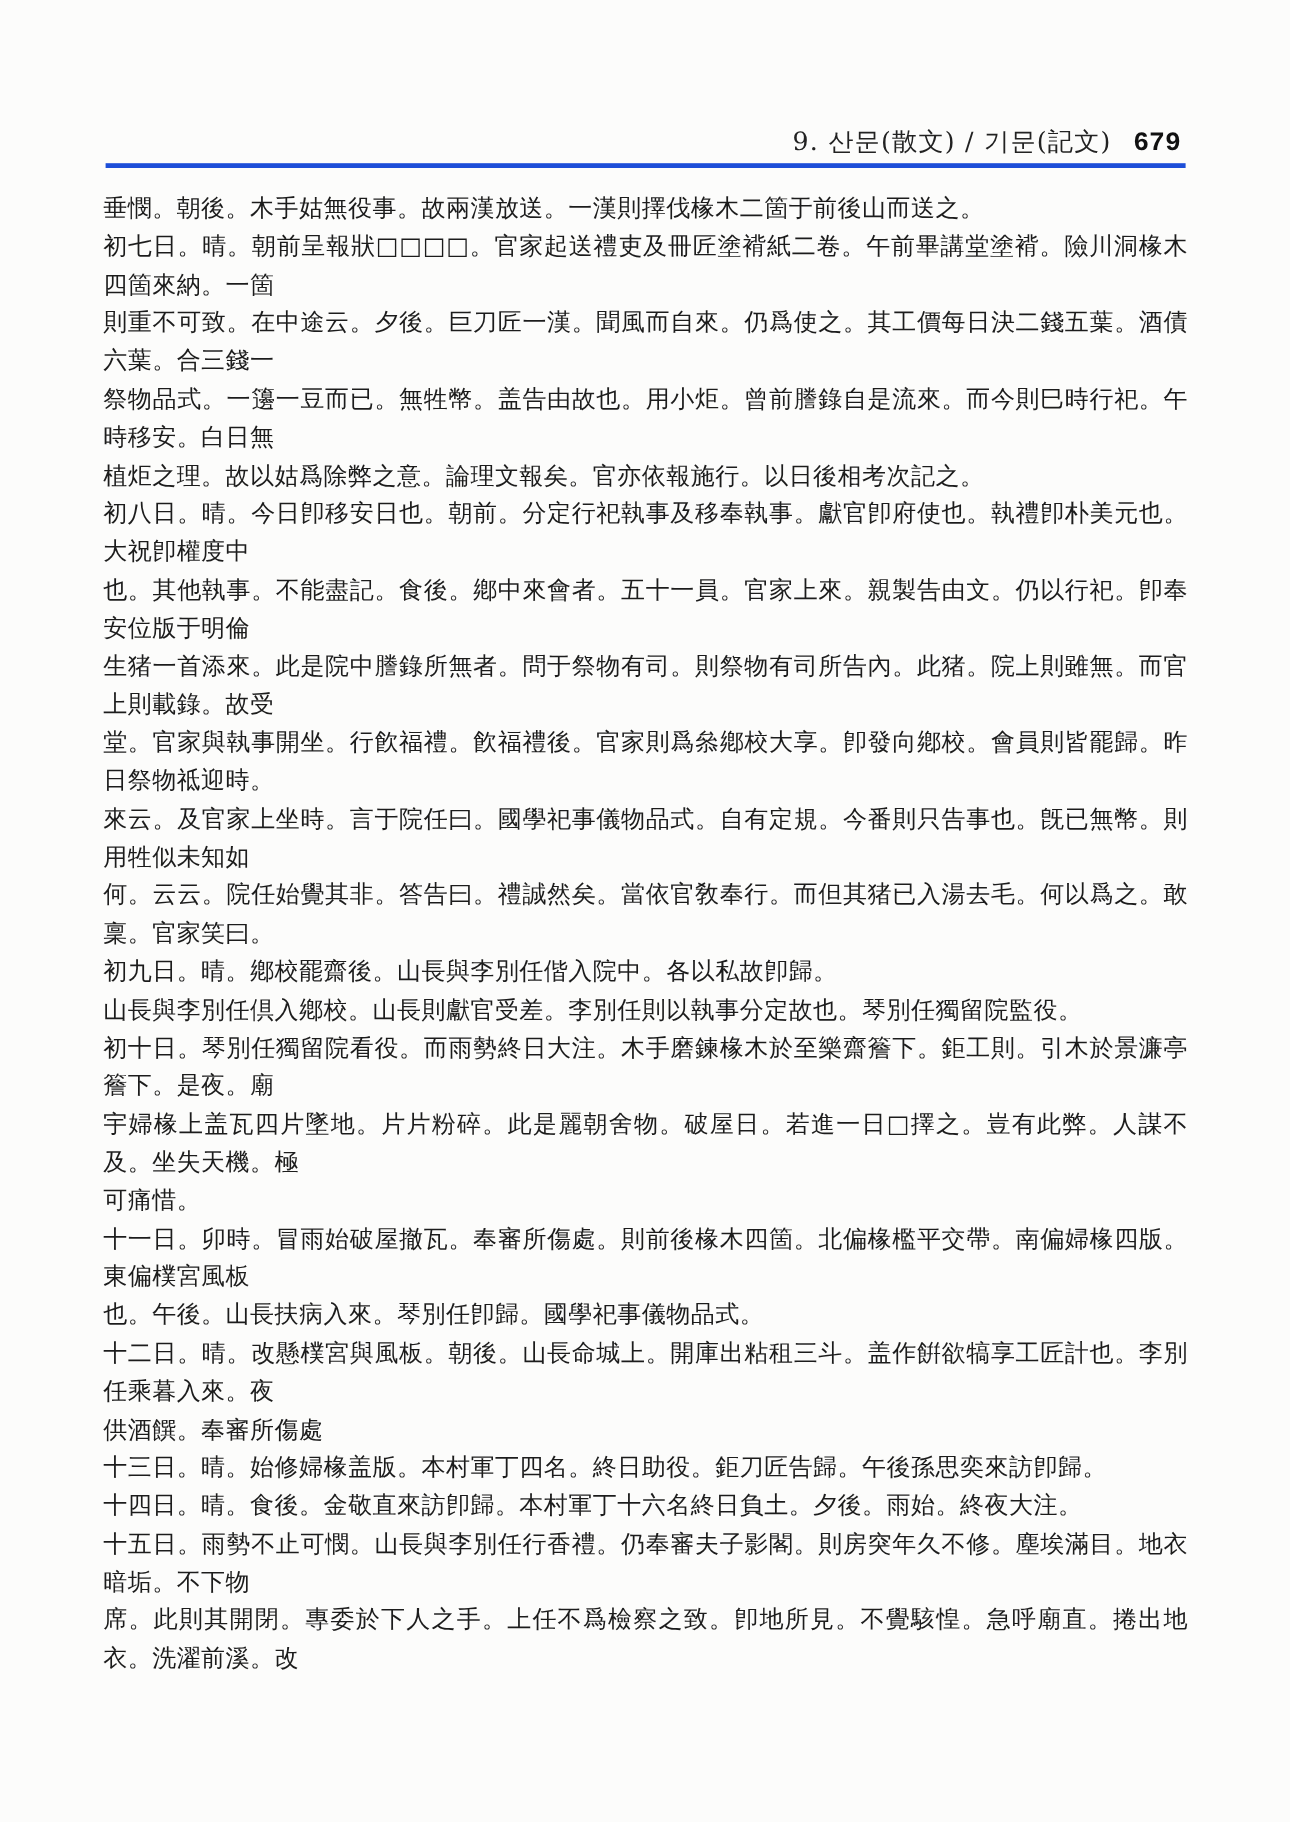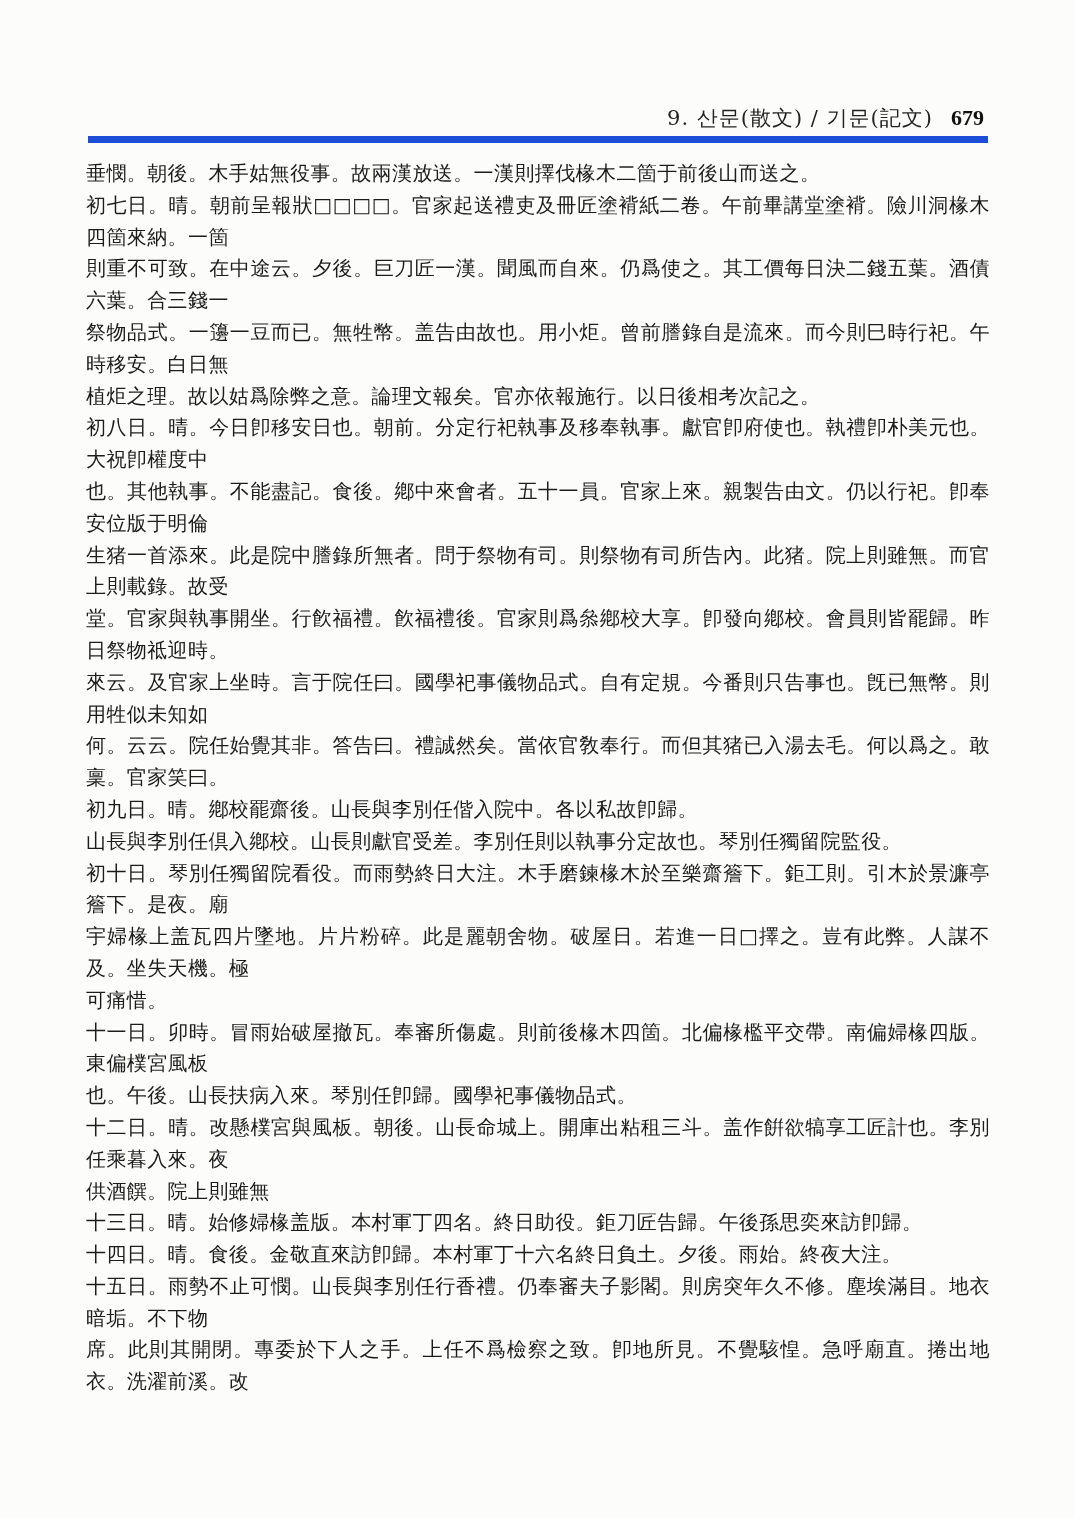--- a/index.html
+++ b/index.html
@@ -15,36 +15,36 @@
     background: #fcfcfb;
     color: #1c1c1c;
     font-family: "DejaVu Serif", "Liberation Serif", serif;
     overflow: hidden;
   }
   .header {
     position: absolute;
     left: 88px;
     top: 104px;
     width: 900px;
-    border-bottom: 7px solid #1d4ed8;
+    border-bottom: 4px solid #1d4ed8;
     padding-bottom: 4px;
     display: flex;
     justify-content: flex-end;
     align-items: baseline;
     gap: 18px;
   }
   .header .section-title {
     font-size: 21px;
     letter-spacing: 1px;
     color: #222;
   }
   .header .page-number {
     font-size: 22px;
     font-weight: bold;
-    font-family: Liberation Serif, serif;
+    font-family: Liberation Mono, monospace;
     color: #111;
     padding-right: 4px;
   }
   .body-text {
     position: absolute;
     left: 86px;
     top: 158px;
     width: 904px;
   }
   .body-text p {
@@ -83,21 +83,21 @@
     <p>來云。及官家上坐時。言于院任曰。國學祀事儀物品式。自有定規。今番則只告事也。旣已無幣。則用牲似未知如</p>
     <p>何。云云。院任始覺其非。答告曰。禮誠然矣。當依官敎奉行。而但其猪已入湯去毛。何以爲之。敢稟。官家笑曰。</p>
     <p>初九日。晴。鄕校罷齋後。山長與李別任偕入院中。各以私故卽歸。</p>
     <p>山長與李別任倶入鄕校。山長則獻官受差。李別任則以執事分定故也。琴別任獨留院監役。</p>
     <p>初十日。琴別任獨留院看役。而雨勢終日大注。木手磨鍊椽木於至樂齋簷下。鉅工則。引木於景濂亭簷下。是夜。廟</p>
     <p>宇婦椽上盖瓦四片墜地。片片粉碎。此是麗朝舍物。破屋日。若進一日□擇之。豈有此弊。人謀不及。坐失天機。極</p>
     <p>可痛惜。</p>
     <p>十一日。卯時。冒雨始破屋撤瓦。奉審所傷處。則前後椽木四箇。北偏椽檻平交帶。南偏婦椽四版。東偏樸宮風板</p>
     <p>也。午後。山長扶病入來。琴別任卽歸。國學祀事儀物品式。</p>
     <p>十二日。晴。改懸樸宮與風板。朝後。山長命城上。開庫出粘租三斗。盖作餠欲犒享工匠計也。李別任乘暮入來。夜</p>
-    <p>供酒饌。院上則雖無</p>
+    <p>供酒饌。奉審所傷處</p>
     <p>十三日。晴。始修婦椽盖版。本村軍丁四名。終日助役。鉅刀匠告歸。午後孫思奕來訪卽歸。</p>
     <p>十四日。晴。食後。金敬直來訪卽歸。本村軍丁十六名終日負土。夕後。雨始。終夜大注。</p>
     <p>十五日。雨勢不止可憫。山長與李別任行香禮。仍奉審夫子影閣。則房突年久不修。塵埃滿目。地衣暗垢。不下物</p>
     <p>席。此則其開閉。專委於下人之手。上任不爲檢察之致。卽地所見。不覺駭惶。急呼廟直。捲出地衣。洗濯前溪。改</p>
 
   </div>
 
 </div>
 
 </body></html>

